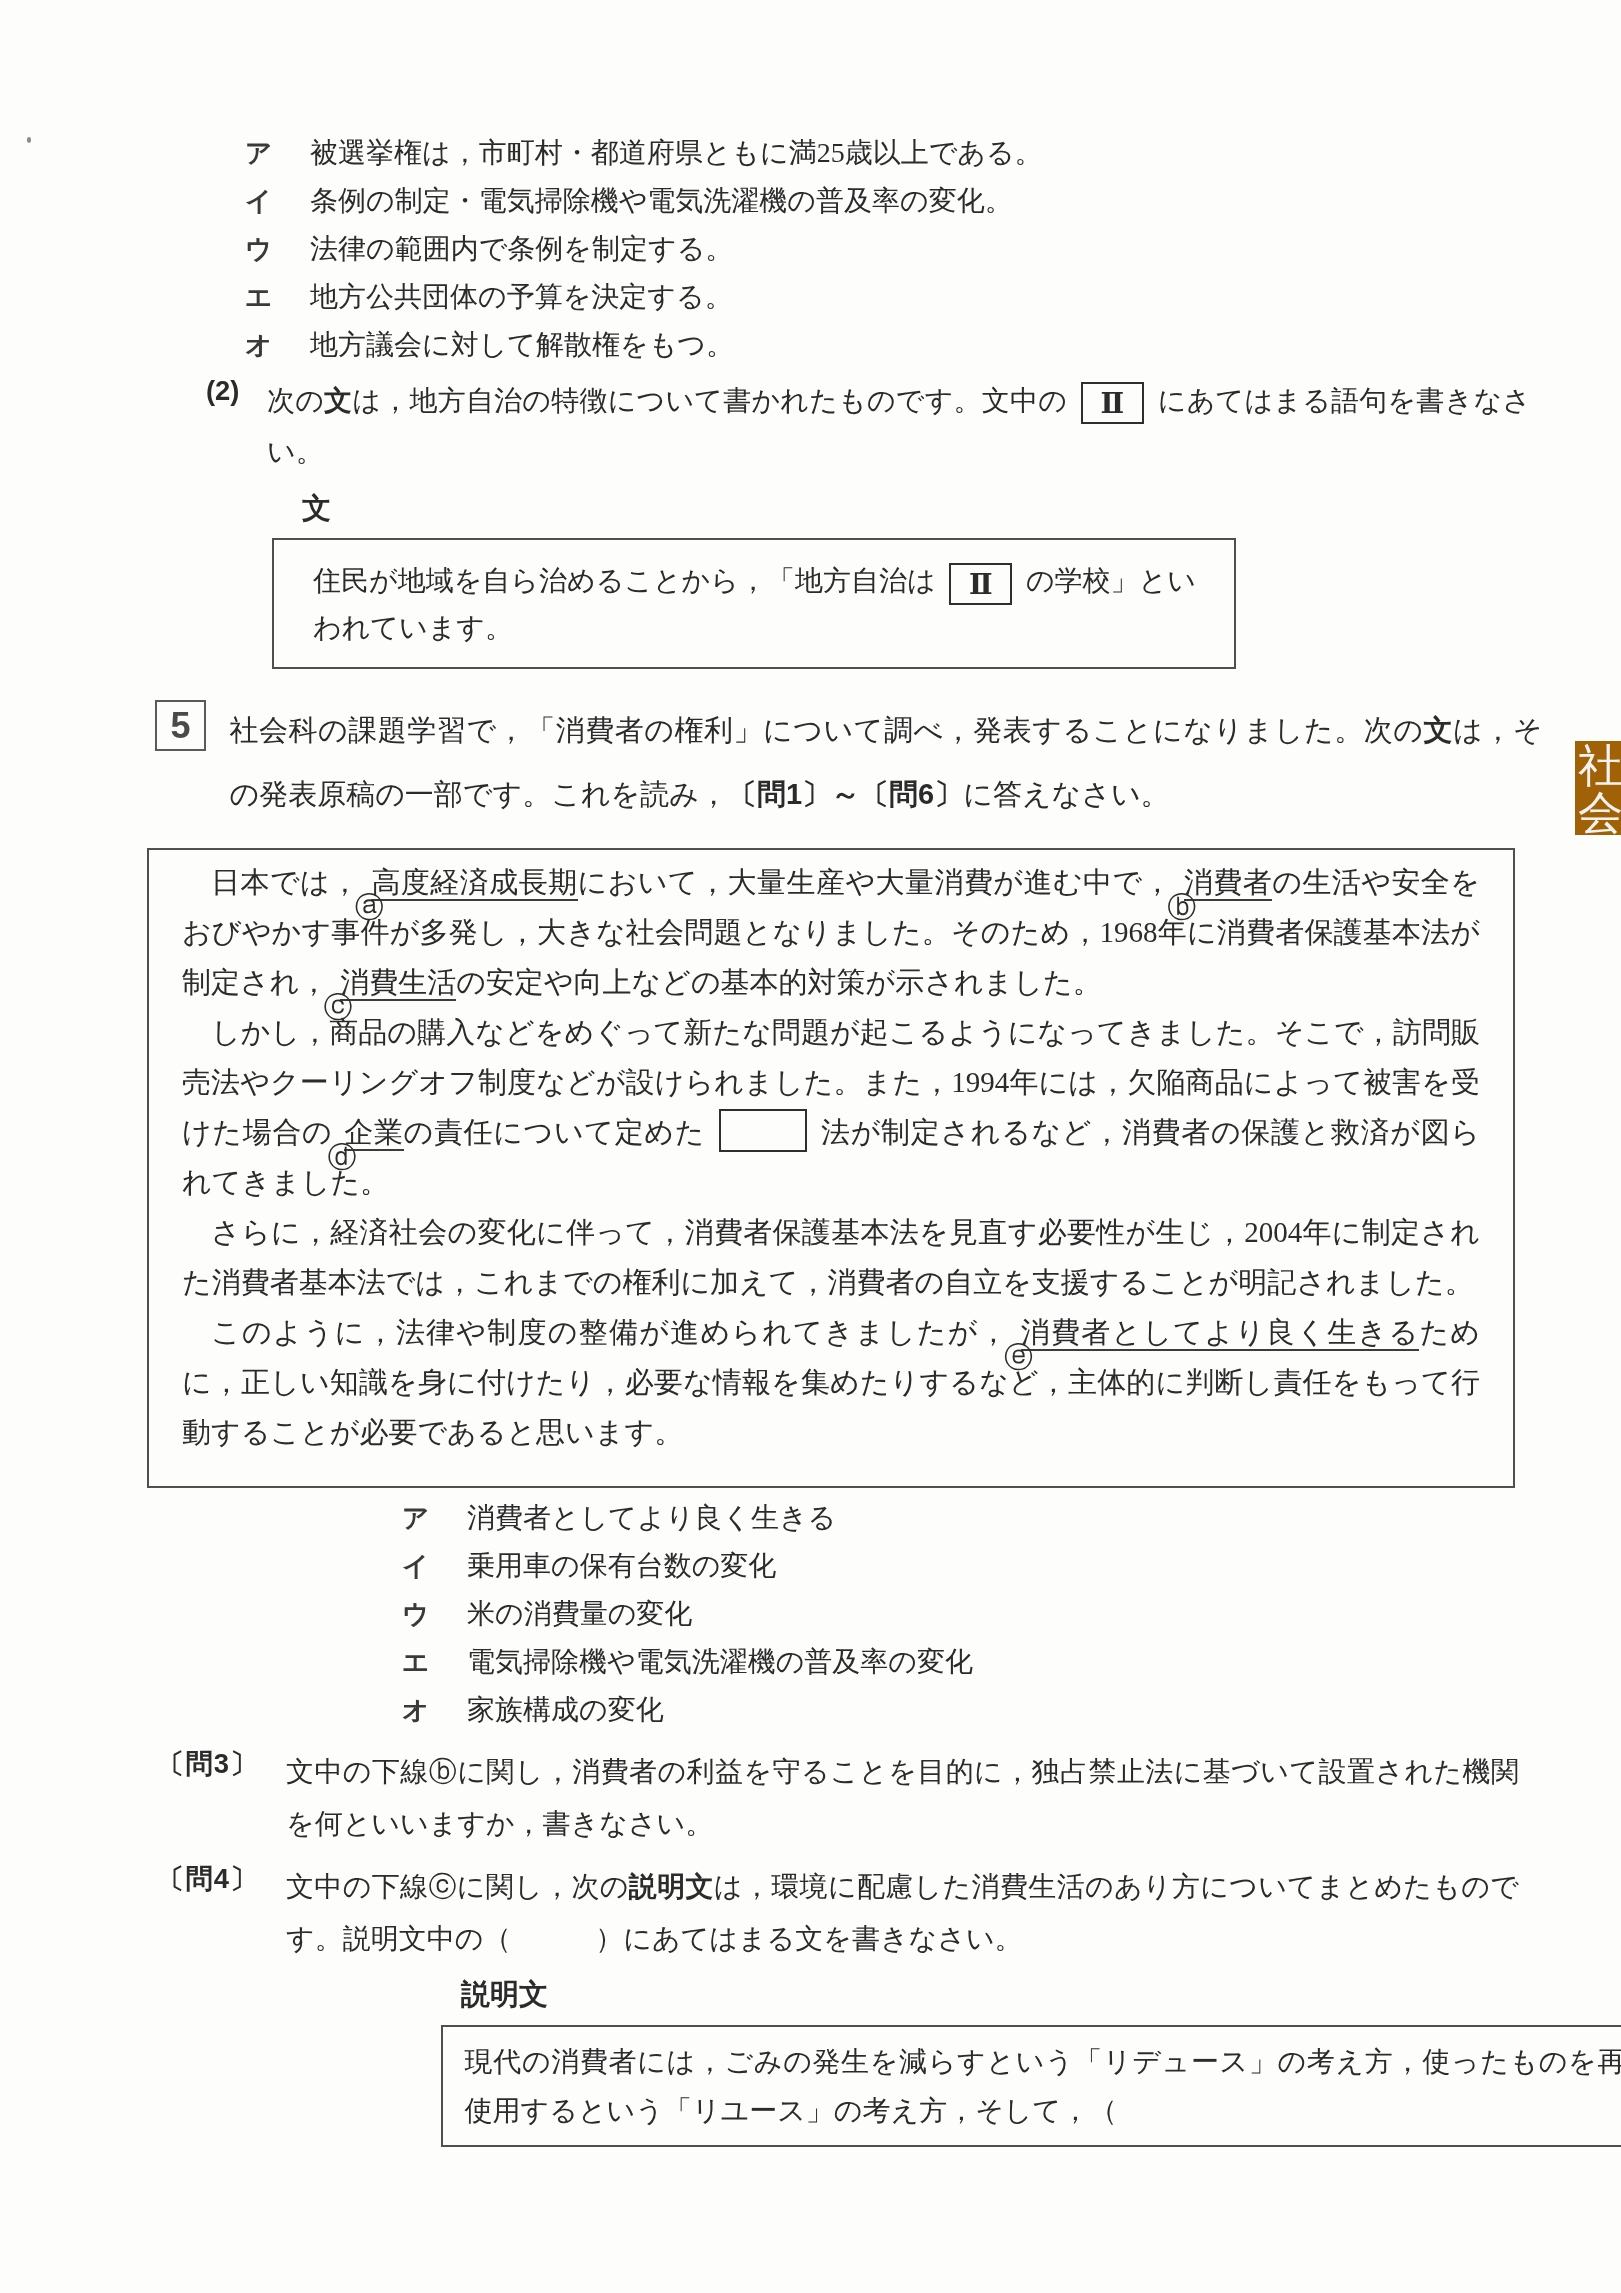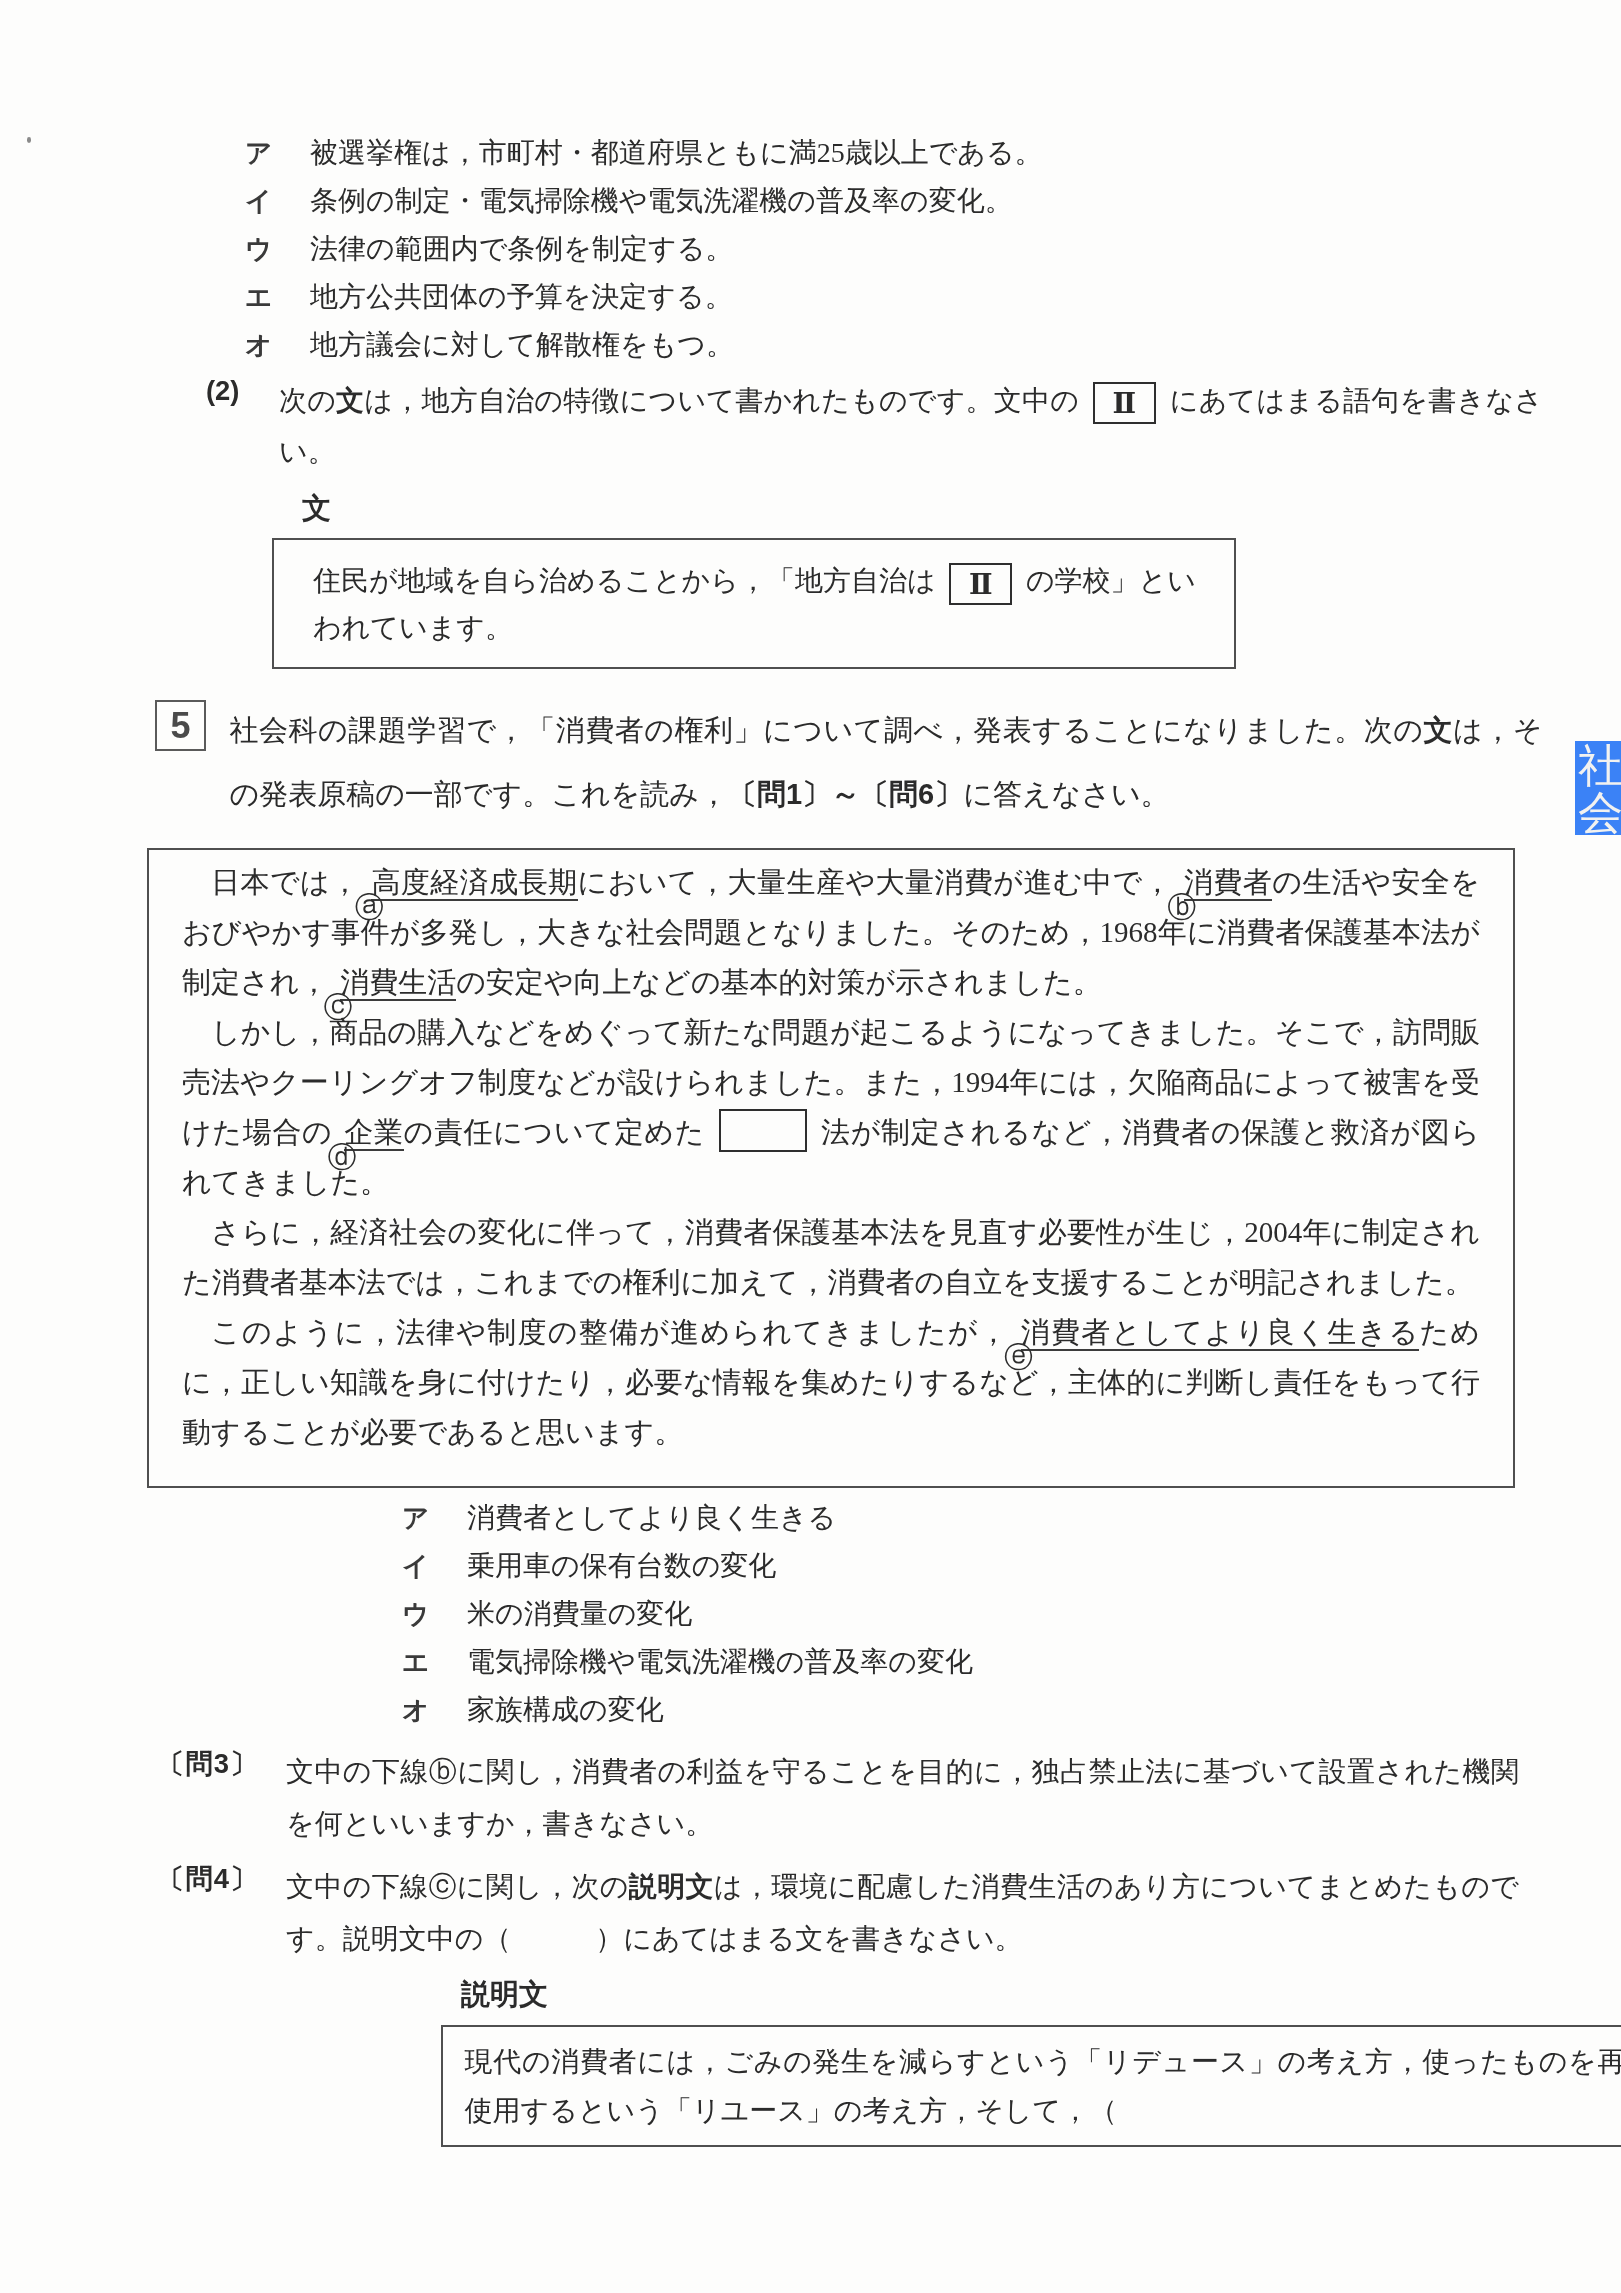--- a/index.html
+++ b/index.html
@@ -17,21 +17,21 @@
 
   
   .top-list { padding-top:129px; margin-left:245px; }
   .opt-row { display:flex; align-items:baseline; line-height:47px; font-size:28px; }
   .opt-marker { flex:none; width:65px; font-size:26.5px; color:#3a3a3a; }
 
   
   .part2 { margin-left:206px; margin-top:5.9px; font-size:28px; }
   .part2-line { display:flex; }
   .part2-label { flex:none; width:61px; font-size:27.4px; }
-  .part2-body { width:1264px; line-height:51px; text-align:justify;margin-left:12px; }
+  .part2-body { width:1264px; line-height:51px; text-align:justify; }
   .numbox {
     display:inline-block; min-width:63px; text-align:center;
     border:2.9px solid #2e2e2e; font-weight:bold; font-size:28px;
     line-height:37px; padding:1px 9.8px 0; margin:0 13.7px;
     vertical-align:middle;
     font-family:"Liberation Serif","DejaVu Serif",serif;
   }
   .bun-label { margin-left:302px; margin-top:11.8px; font-size:29px; }
   .bun-box {
     margin-left:272px; margin-top:9.8px; width:964px;
@@ -82,21 +82,21 @@
     border:2px solid #4f4f4f; padding:9.8px 21.6px;
     font-size:28px; line-height:49px; text-align:justify;
   }
   .setsu-box .ind { text-indent:1em; display:inline; }
   .paren-gap { display:inline-block; width:421px; }
 
   
   .side-tab {
     position:absolute; top:741px; right:0;
     width:46px; height:94px;
-    background:#3b82f6; color:#f2f2f0;
+    background:#a16207; color:#f2f2f0;
     font-size:45px; line-height:47px;
     padding-left:2.9px; padding-top:1px;
     overflow:hidden; word-break:break-all;
     font-family:"Liberation Sans","DejaVu Sans",sans-serif;
   }
 
   .speck { position:absolute; left:26.5px; top:137px; width:4.9px; height:5.9px; background:#8a8a8a; border-radius:50%; }
 </style>
 </head>
 <body>

